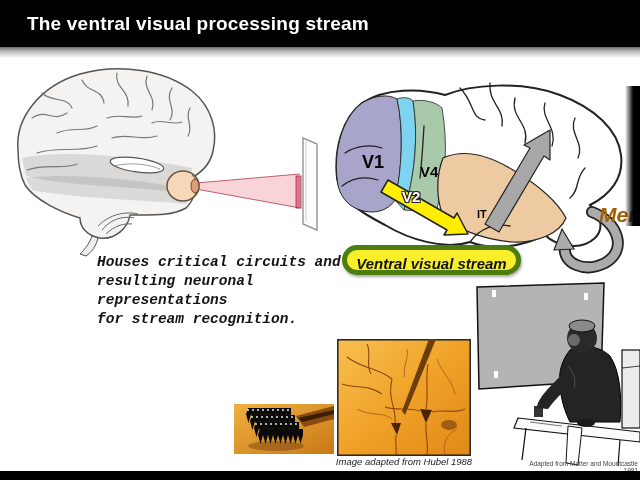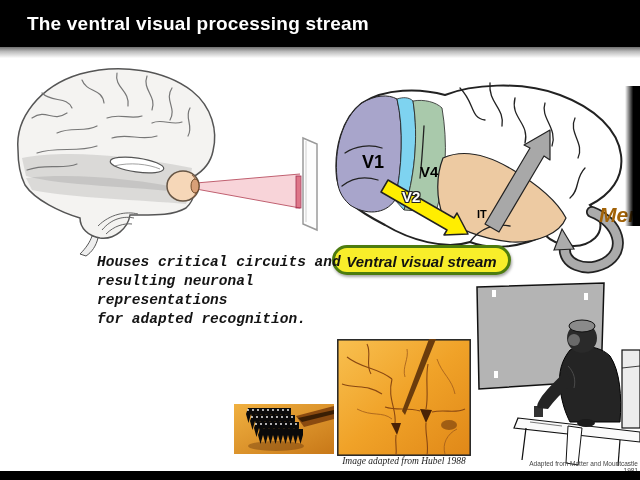--- a/index.html
+++ b/index.html
@@ -30,33 +30,33 @@
   .lbl-it{ left:477px; top:208px; font-size:11px; }
   .decision{
     position:absolute; top:62px; right:12px; width:120px; text-align:right;
     font-size:17px; font-weight:bold; font-style:italic; line-height:19px; color:#111;
   }
   .memory{
     position:absolute; left:563px; top:203px; font-size:21px; font-weight:bold;
     font-style:italic; color:#a16207;padding-left:36px;
   }
   .stream-pill{
-    position:absolute; left:332px; top:245px; width:179px; height:30px;
-    background:#f8ee2a; border:3px solid #4d7c0f; border-radius:15px;
+    position:absolute; left:342px; top:245px; width:179px; height:30px;
+    background:#f8ee2a; border:5px solid #4d7c0f; border-radius:15px;
     box-sizing:border-box; text-align:center; line-height:27px;
     font-size:15px; font-weight:bold; font-style:italic; color:#111;
     box-shadow:1px 2px 3px rgba(0,0,0,0.35);
   }
   .para{ position:absolute; color:#141414; font-weight:bold; font-style:italic; }
   .para span{ display:block; }
   .para-1{ left:97px; top:253px; font-size:14.5px; line-height:19px; width:280px;font-family:Liberation Mono, monospace; }
   .para-2{ left:126px; top:340px; font-size:15px; line-height:20px; width:240px; }
   .caption{ position:absolute; color:#222; }
   .caption-hubel{ left:332px; top:456px; width:144px; text-align:center;
-                  font-size:9.5px; font-style:italic;font-family:Liberation Serif, serif; }
+                  font-size:9.5px; font-style:italic; }
   .caption-motter{ left:516px; top:460px; width:122px; text-align:right;
                    font-size:6.5px; color:#444; }
 </style>
 </head>
 <body>
 
 <div class="slide">
 
   <div class="title-bar">
     <span>The ventral visual processing stream</span>
@@ -159,21 +159,21 @@
   <div class="lbl lbl-v4">V4</div>
   <div class="lbl lbl-v2">V2</div>
   <div class="lbl lbl-it">IT</div>
   <div class="memory">Memory</div>
   <div class="stream-pill">Ventral visual stream</div>
   <div class="edge-shadow"></div>
 
   <div class="para para-1">
     <span>Houses critical circuits and</span>
     <span>resulting neuronal representations</span>
-    <span>for adapted recognition.</span>
+    <span>for stream recognition.</span>
   </div>
 
   <svg style="left:234px; top:404px;" width="100" height="50" viewBox="0 0 100 50">
     <defs>
       <linearGradient id="arrbg" x1="0" y1="0" x2="1" y2="1">
         <stop offset="0" stop-color="#f0b040"></stop>
           <stop offset="1" stop-color="#c87818"></stop>
       </linearGradient>
     </defs>
     <rect x="0" y="0" width="100" height="50" fill="url(#arrbg)"></rect>

